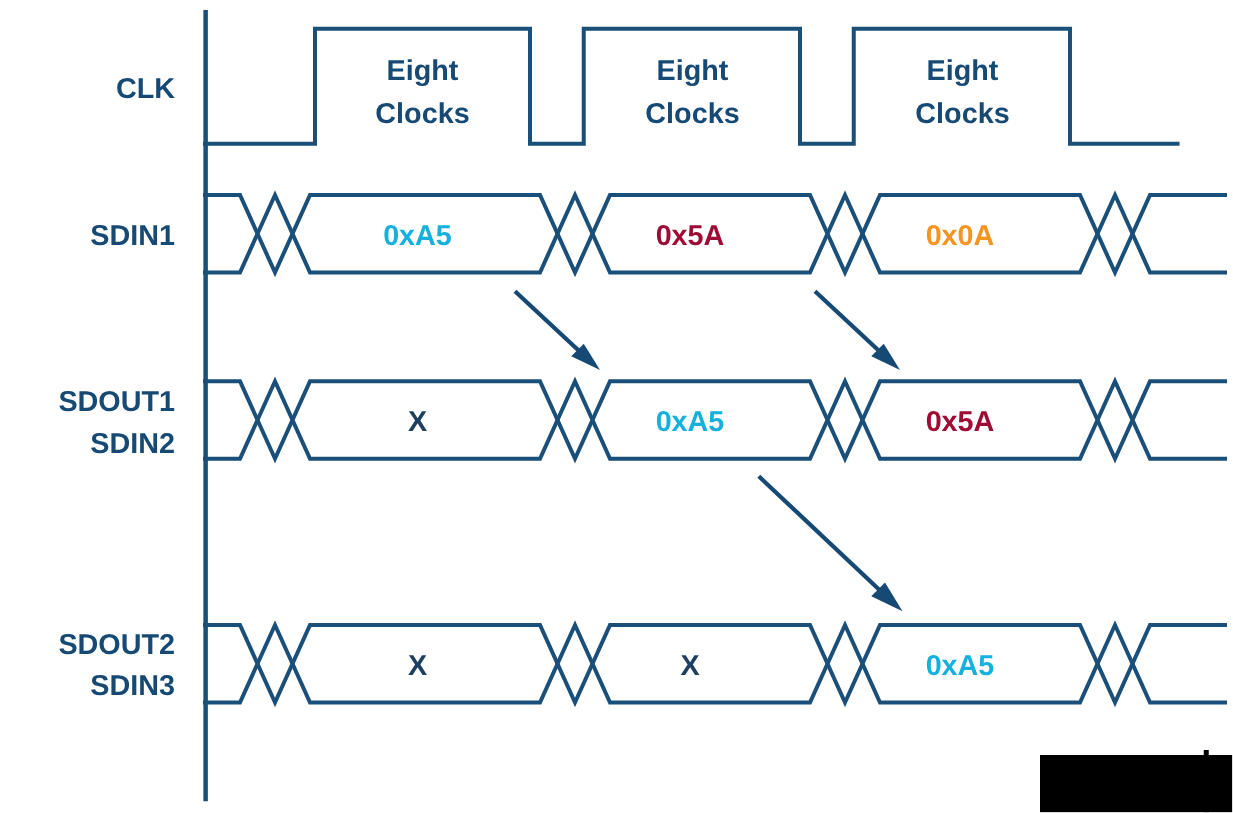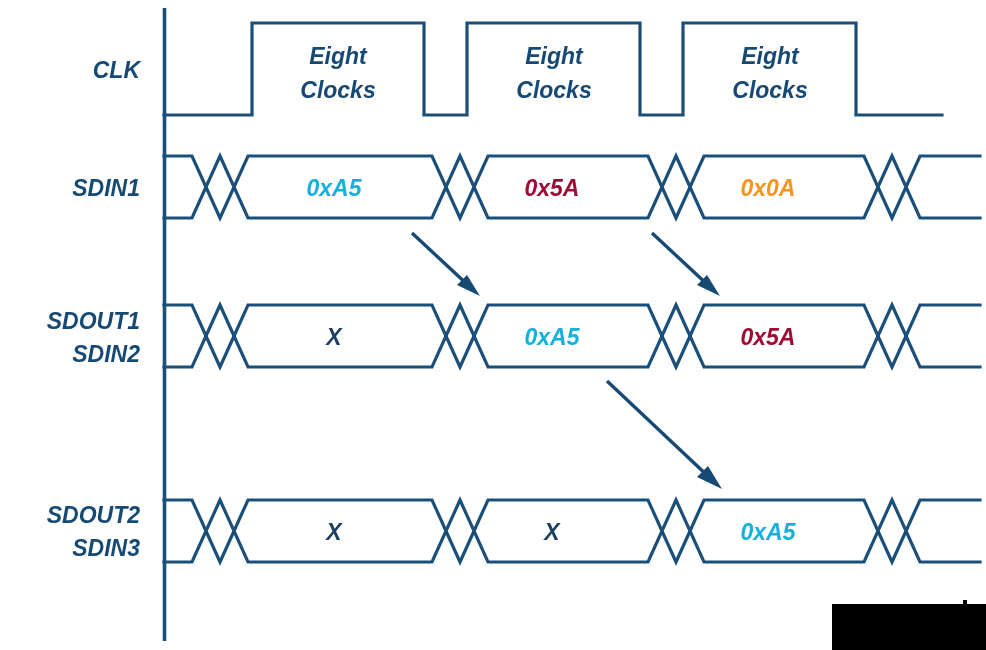--- a/index.html
+++ b/index.html
@@ -9,21 +9,20 @@
   }
   body {
     font-family: "Liberation Sans", sans-serif;
   }
   #stage {
     position: relative;
     width: 986px;
     height: 650px;
     background: #ffffff;
     overflow: hidden;
-    font-style: italic;
   }
   #diagram {
     position: absolute;
     left: 0;
     top: 0;
     width: 986px;
     height: 650px;
   }
   .sig-label {
     font-weight: bold;

